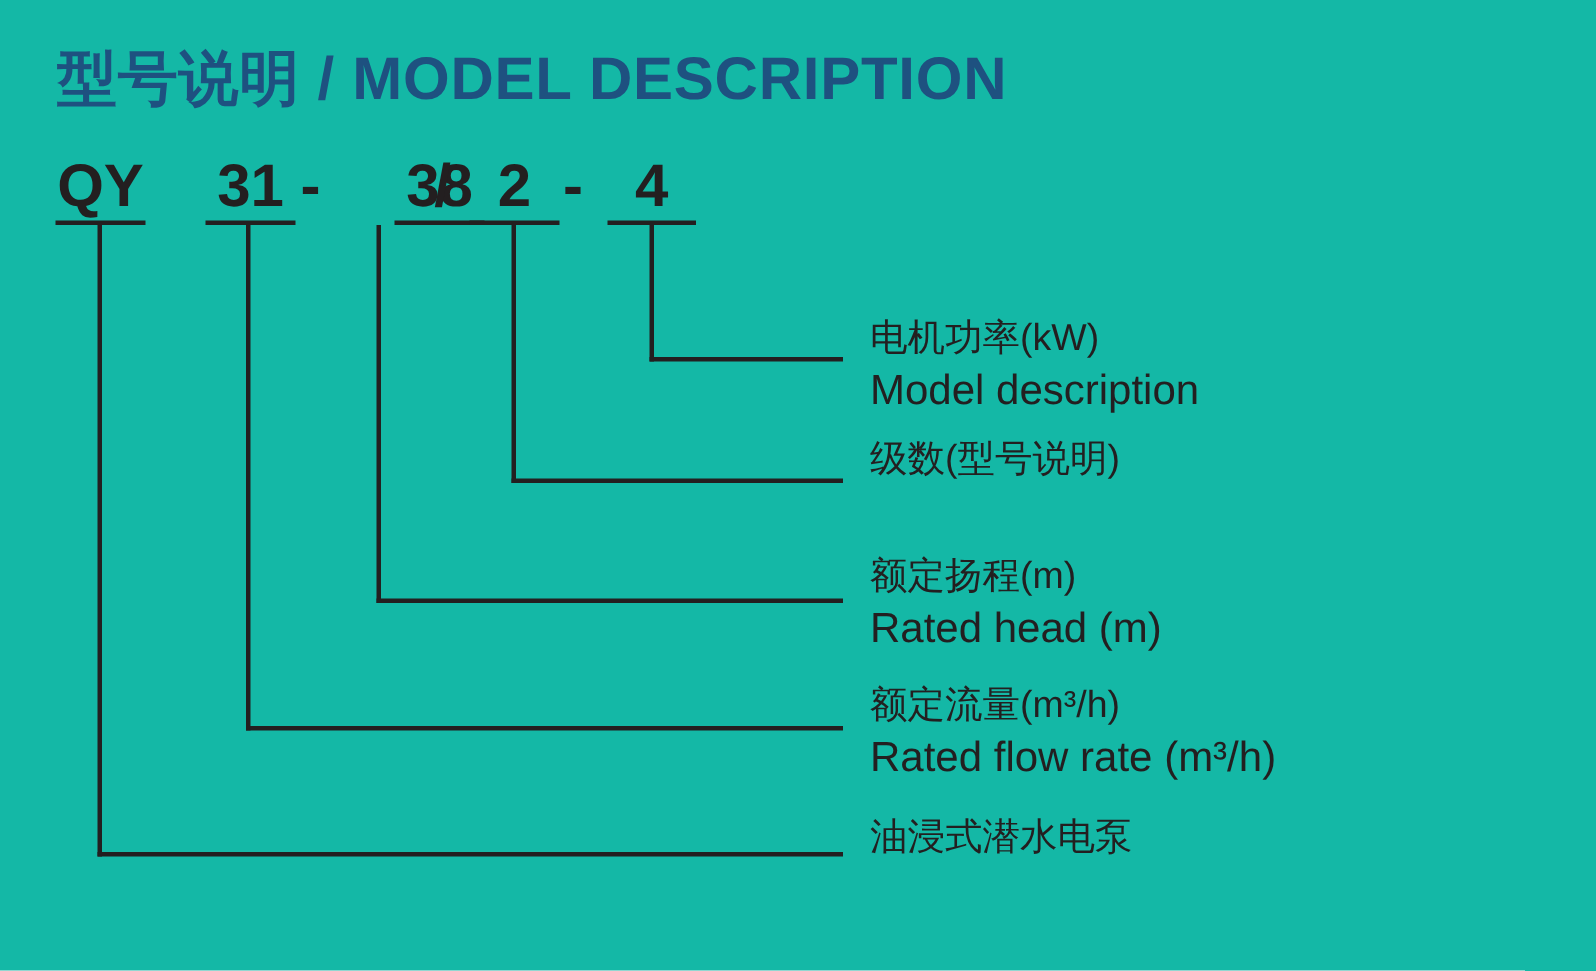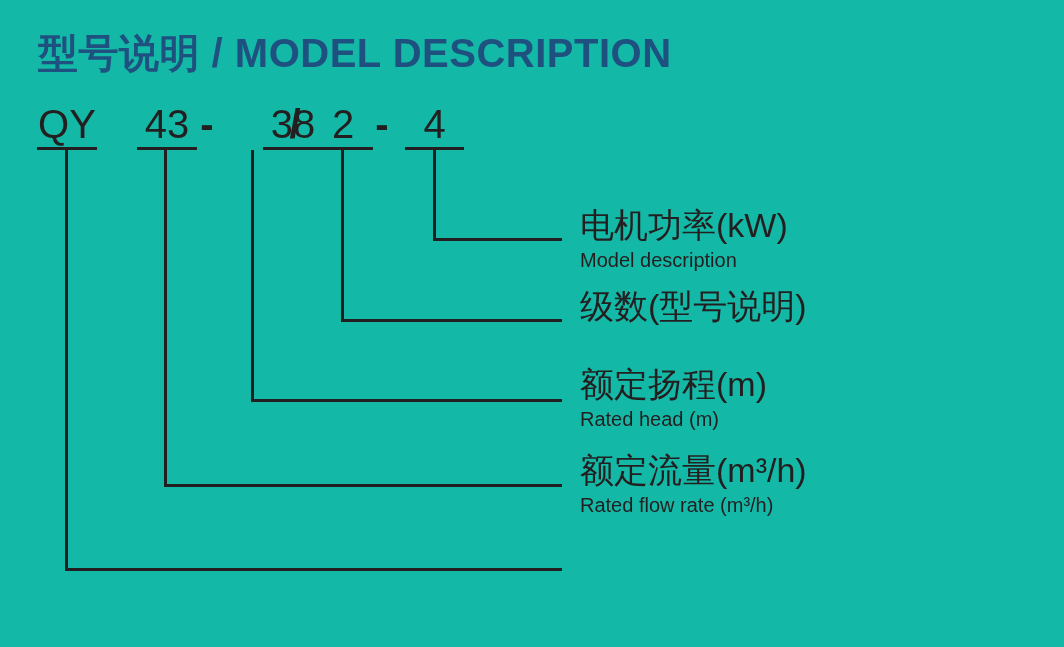--- a/index.html
+++ b/index.html
@@ -30,21 +30,21 @@
   }
   
   .seg {
     position: absolute;
     top: 101px;
     height: 46px;
     border-bottom: 3px solid #231f20;
     text-align: center;
     font-size: 40px;
     line-height: 46px;
-    font-weight: normal;
+    font-weight: bold;
     white-space: nowrap;
   }
   .seg1 { left: 37px;  width: 60px; }
   .seg2 { left: 137px; width: 60px; }
   .seg3 { left: 223px; width: 60px; margin-left: 40px; }
   .seg4 { left: 313px; width: 60px; }
   .seg5 { left: 405px; width: 59px; }
   .sep {
     position: absolute;
     top: 101px;
@@ -71,46 +71,46 @@
   .conn3 { left: 251px; width: 311px; height: 252px; }
   .conn4 { left: 164px; width: 398px; height: 337px; }
   .conn5 { left: 65px;  width: 497px; height: 421px; }
   
   .label {
     position: absolute;
     left: 580px;
     white-space: nowrap;
   }
   .label .zh {
-    font-size: 34px;
+    font-size: 25px;
     line-height: 40px;
   }
   .label .en {
-    font-size: 20px;
+    font-size: 28px;
     line-height: 30px;
   }
   .label1 { top: 205px; }
   .label2 { top: 286px; }
   .label3 { top: 364px; }
   .label4 { top: 450px; }
   .label5 { top: 538px; }
 </style>
 </head>
 <body>
 
 <div class="page">
 
   <h1 class="title">型号说明 / MODEL DESCRIPTION</h1>
 
   <div>
     <div class="seg seg1">
       <span>QY</span>
     </div>
     <div class="seg seg2">
-      <span>43</span>
+      <span>31</span>
     </div>
     <span class="sep sep1">-</span>
     <div class="seg seg3">
       <span>38</span>
     </div>
     <span class="sep sep2">/</span>
     <div class="seg seg4">
       <span>2</span>
     </div>
     <span class="sep sep3">-</span>
@@ -134,15 +134,16 @@
   </div>
   <div class="label label4">
     <div class="zh">额定流量(m³/h)</div>
     <div class="en">Rated flow rate (m³/h)</div>
   </div>
   <div class="label label3">
     <div class="zh">额定扬程(m)</div>
     <div class="en">Rated head (m)</div>
   </div>
   <div class="label label5">
+    <div class="zh">油浸式潜水电泵</div>
   </div>
 
 </div>
 
 </body></html>

